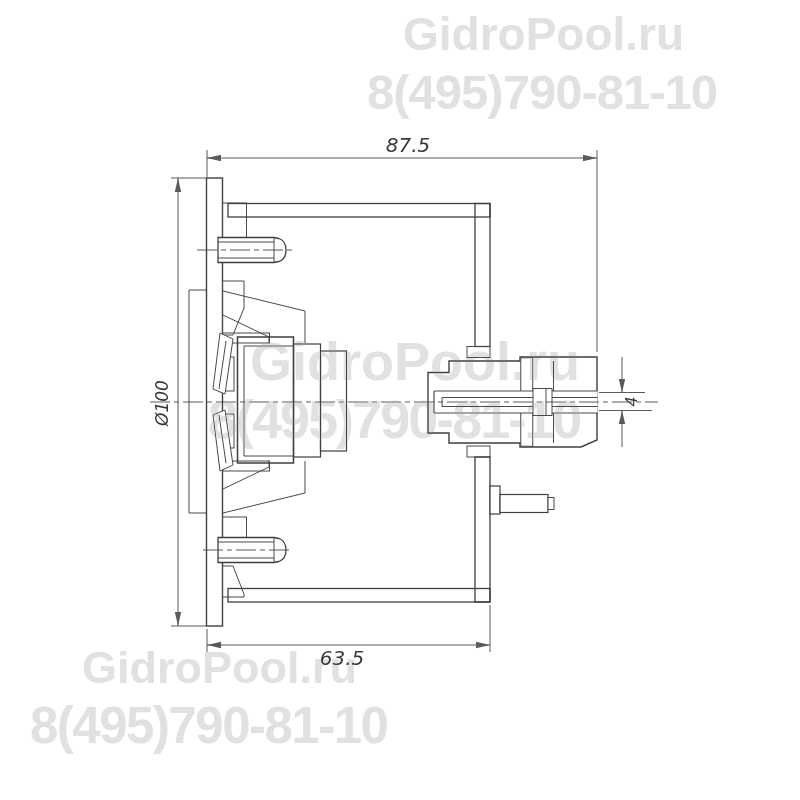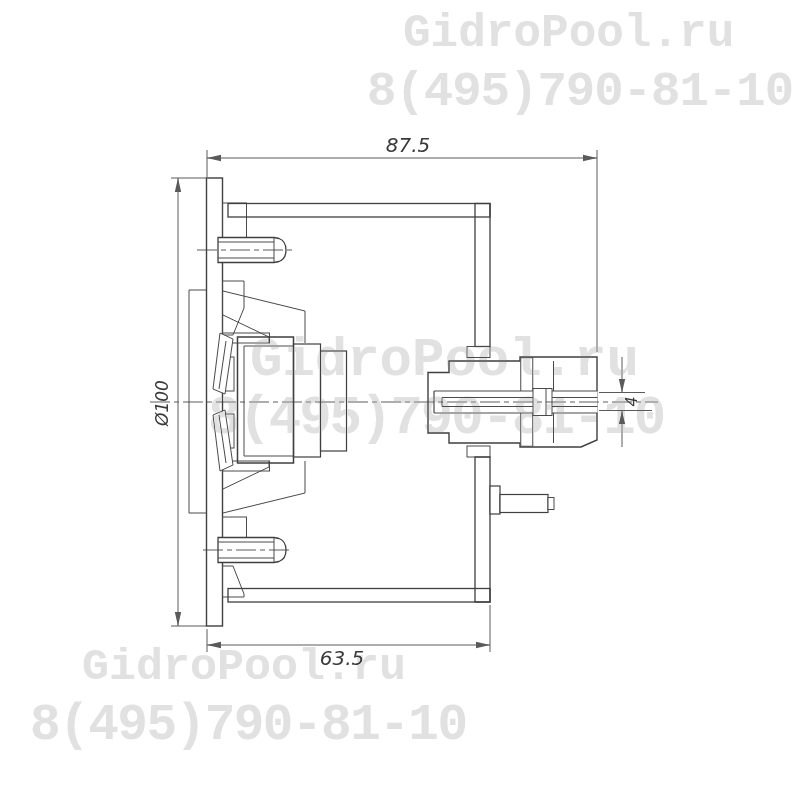--- a/index.html
+++ b/index.html
@@ -1,21 +1,21 @@
 <!DOCTYPE html>
 <html><head>
 <meta charset="utf-8">
 <style>
   html,body{margin:0;padding:0;}
   body{width:800px;height:800px;position:relative;background:#ffffff;overflow:hidden;
        font-family:"Liberation Sans",sans-serif;}
   .stage{position:absolute;inset:0;width:800px;height:800px;}
   svg{position:absolute;left:0;top:0;}
   .wm{position:absolute;font-weight:bold;white-space:nowrap;line-height:1;
-      mix-blend-mode:darken;user-select:none;font-family:Liberation Mono, monospace;}
+      mix-blend-mode:darken;user-select:none;font-family:Liberation Sans, sans-serif;}
   .ol{fill:none;stroke:#3f3f3f;stroke-width:1.5;stroke-linejoin:miter;}
   .thin{fill:none;stroke:#4a4a4a;stroke-width:1;}
   .dim{fill:none;stroke:#5a5a5a;stroke-width:1;}
   .cl{fill:none;stroke:#4a4a4a;stroke-width:0.9;stroke-dasharray:20 4 5 4;}
   .dimtxt{fill:#3a3a3a;font-style:italic;font-family:"DejaVu Sans","Liberation Sans",sans-serif;}
   .arr{fill:#5a5a5a;stroke:none;}
   .wht{fill:#ffffff;}
 </style>
 </head>
 <body>

